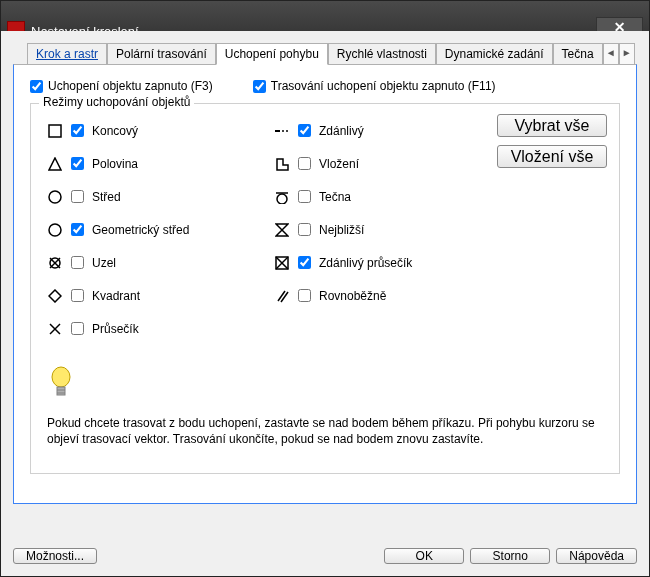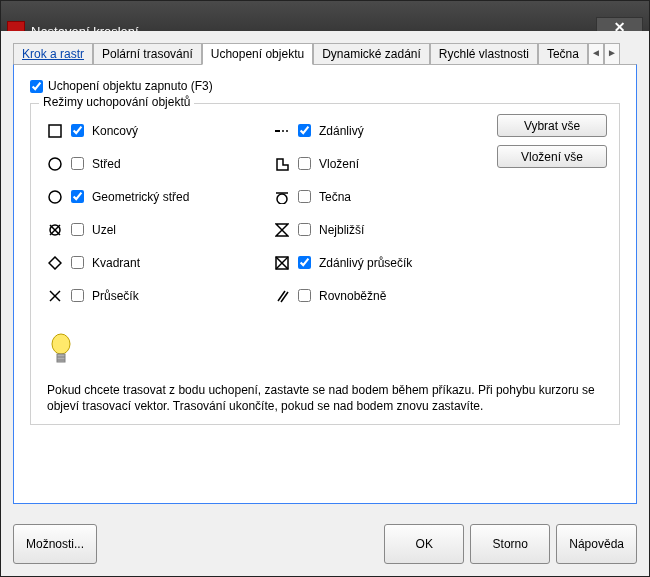--- a/index.html
+++ b/index.html
@@ -53,20 +53,21 @@
     background: #f0f0f0;
     padding: 12px;
     box-sizing: border-box;
   }
   .tabstrip {
     display: flex;
     align-items: flex-start;
     border-bottom: none;
     height: 22px;
     position: relative;
+    margin-left: 14px;
   }
   .tab {
     padding: 3px 8px;
     background: #f0f0f0;
     border: 1px solid #b0b0b0;
     border-bottom: 1px solid #b0b0b0;
     font-size: 12px;
     cursor: pointer;
     position: relative;
     white-space: nowrap;
@@ -104,21 +105,21 @@
     margin-bottom: 10px;
   }
   .chk {
     display: flex;
     align-items: center;
     gap: 5px;
   }
   .chk input { margin: 0; }
   .group {
     border: 1px solid #d0d0d0;
-    padding: 10px 12px 4px;
+    padding: 10px 12px 20px;
     margin-top: 4px;
     position: relative;
   }
   .group-title {
     position: absolute;
     top: -9px;
     left: 8px;
     background: #fff;
     padding: 0 4px;
     font-size: 12px;
@@ -146,21 +147,21 @@
   .marker svg { display: block; }
   .snap-label { display: flex; align-items: center; gap: 5px; justify-content: space-between; }
   .btn {
     display: block;
     width: 100%;
     height: 23px;
     margin-bottom: 8px;
     background: linear-gradient(#fdfdfd,#e6e6e6);
     border: 1px solid #888;
     border-radius: 3px;
-    font-size: 12px;
+    font-size: 16px;
     cursor: pointer;
   }
   .tip {
     display: flex;
     gap: 14px;
     margin-top: 14px;
     padding: 6px 4px;
     flex-direction: column;
   }
   .tip svg { flex-shrink: 0; }
@@ -169,21 +170,21 @@
     line-height: 1.35;
   }
   .bottom-bar {
     position: absolute;
     left: 12px; right: 12px; bottom: 12px;
     display: flex;
     justify-content: space-between;
   }
   .bottom-bar .right { display: flex; gap: 6px; }
   .bbtn {
-    height: 40px;
+    height: 16px;
     min-width: 80px;
     padding: 0 12px;
     background: linear-gradient(#fdfdfd,#e6e6e6);
     border: 1px solid #888;
     border-radius: 3px;
     font-size: 12px;
     cursor: pointer;
   }
 </style>
 </head>
@@ -194,52 +195,67 @@
     <span class="app-icon"></span>
     <span class="title-text">Nastavení kreslení</span>
     <div class="close-btn">✕</div>
   </div>
 
   <div class="client">
 
     <div class="tabstrip">
       <div class="tab first">Krok a rastr</div>
       <div class="tab">Polární trasování</div>
-      <div class="tab active">Uchopení objektu</div>
+      <div class="tab active">Uchopení pohybu</div>
+      <div class="tab">Rychlé vlastnosti</div>
       <div class="tab">Dynamické zadání</div>
-      <div class="tab">Rychlé vlastnosti</div>
       <div class="tab">Tečna</div>
       <div class="tab-nav">◄</div>
       <div class="tab-nav">►</div>
     </div>
 
     <div class="tab-page">
 
       <div class="toprow">
         <label class="chk">
           <input type="checkbox" checked="" style="">
           <span><span>Uchopení objektu zapnuto (F3)</span></span>
         </label>
+        <label class="chk">
+          <input type="checkbox" checked="" style="">
+          <span><span>Trasování uchopení objektu zapnuto (F11)</span></span>
+        </label>
       </div>
 
       <div class="group">
         <div class="group-title">Režimy uchopování objektů</div>
 
         <div class="snap-grid">
 
           <div class="snap-col">
             <div class="snap-row">
               <span class="marker">
                 <svg width="14" height="14">
                     <rect x="1" y="1" width="12" height="12" fill="none" stroke="#000" stroke-width="1.5"></rect>
                   </svg>
               </span>
               <label class="snap-label">
                 <input type="checkbox" checked="" style="">
                 <span>Koncový</span>
+              </label>
+            </div>
+            <div class="snap-row">
+              <span class="marker">
+                <svg width="14" height="14">
+                    <polygon points="7,1 13,13 1,13" fill="none" stroke="#000" stroke-width="1.5"></polygon>
+                  </svg>
+              </span>
+              <label class="snap-label">
+                <input type="checkbox" checked="" style="">
+                <span>Polovina</span>
               </label>
             </div>
             <div class="snap-row">
               <span class="marker">
                 <svg width="14" height="14">
                     <circle cx="7" cy="7" r="6" fill="none" stroke="#000" stroke-width="1.5"></circle>
                   </svg>
               </span>
               <label class="snap-label">
                 <input type="checkbox" style="">

